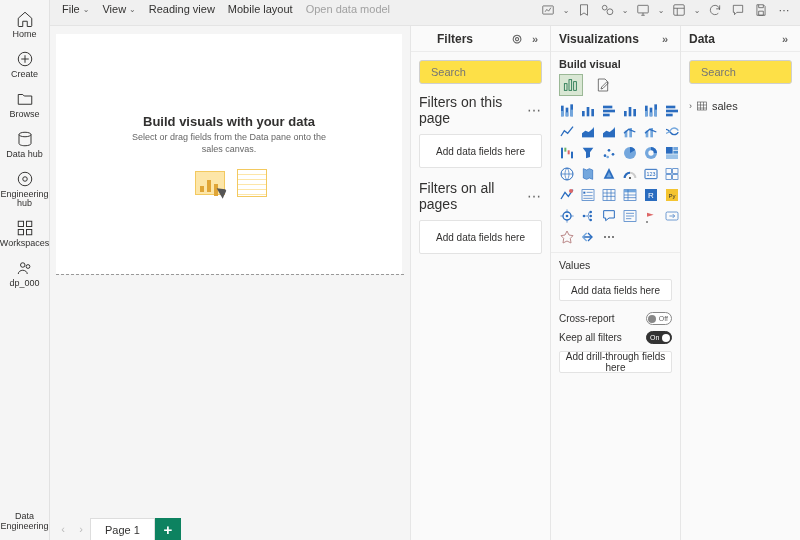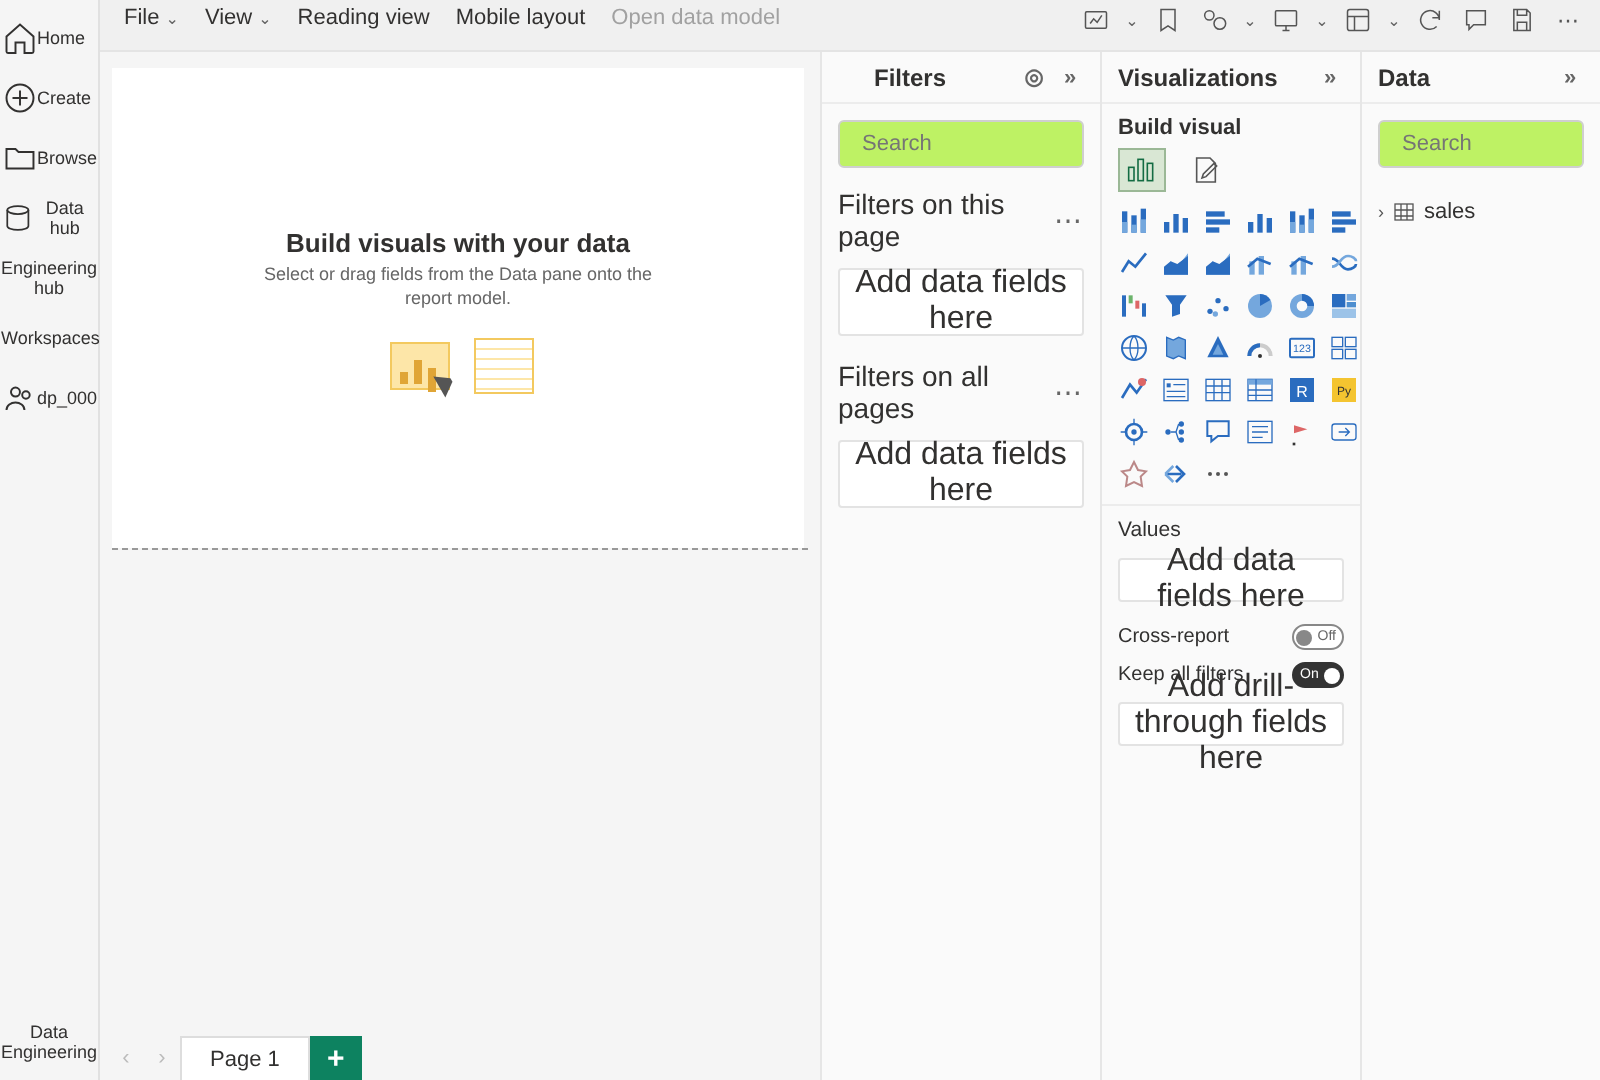--- a/index.html
+++ b/index.html
@@ -1,19 +1,19 @@
 <!DOCTYPE html>
 <html><head>
 <meta charset="utf-8">
 <style>
 *{box-sizing:border-box;margin:0;padding:0;font-family:"Segoe UI",Arial,sans-serif}
 body{width:800px;height:540px;background:#f5f5f5;overflow:hidden;font-size:11px;color:#323130}
 .app{display:flex;height:540px}
 .navrail{width:50px;background:#f5f5f5;display:flex;flex-direction:column;align-items:center;padding-top:6px;border-right:1px solid #e1e1e1}
-.nav-item{width:48px;display:flex;flex-direction:row;align-items:center;padding:4px 0 6px;cursor:pointer;font-size:9px;color:#323130;text-align:center;line-height:1.1}
+.nav-item{width:48px;display:flex;flex-direction:column;align-items:center;padding:4px 0 6px;cursor:pointer;font-size:9px;color:#323130;text-align:center;line-height:1.1}
 .nav-item svg{width:18px;height:18px;margin-bottom:2px;stroke:#323130;fill:none;stroke-width:1.3}
 .nav-spacer{flex:1}
 .nav-foot{width:48px;display:flex;flex-direction:row;align-items:center;padding:4px 0 8px;font-size:9px;line-height:1.1;text-align:center}
 .nav-foot .blob{width:18px;height:18px;border-radius:50%;background:radial-gradient(circle at 35% 35%,#3aa0ff,#0a58d0);margin-bottom:2px}
 .main{flex:1;display:flex;flex-direction:column}
 .topbar{height:26px;background:#f0f0f0;border-bottom:1px solid #e4e4e4;display:flex;align-items:flex-start;padding:0 6px;gap:4px}
 .menu{display:flex;align-items:center;gap:1px}
 .menu-item{padding:3px 6px;font-size:11px;color:#323130;cursor:pointer;display:flex;align-items:center;gap:3px}
 .menu-item.dim{color:#a1a1a1}
 .chev{font-size:8px;color:#666}
@@ -41,27 +41,27 @@
 .tab-add{width:26px;height:22px;background:#0d8260;color:#fff;display:flex;align-items:center;justify-content:center;font-size:15px;font-weight:bold;cursor:pointer}
 .pane{background:#fafafa;border-left:1px solid #e6e6e6;display:flex;flex-direction:column}
 .pane.filters{width:140px}
 .pane.viz{width:130px}
 .pane.data{width:120px}
 .pane-hd{height:26px;display:flex;align-items:center;padding:0 8px;font-size:12px;font-weight:600;border-bottom:1px solid #ececec}
 .pane-hd .sp{flex:1}
 .pane-hd .ic{width:14px;height:14px;margin-left:4px;cursor:pointer;color:#666;font-size:11px;display:flex;align-items:center;justify-content:center}
 .filt-ic{margin-right:6px;display:inline-flex}
 .filt-ic svg{width:12px;height:12px;fill:#323130}
-.srch{margin:8px 8px 10px;height:24px;border:1px solid #cfcfcf;border-radius:3px;display:flex;align-items:center;padding:0 6px;background:#bef264}
+.srch{margin:8px 8px 10px;height:24px;border:1px solid #cfcfcf;border-radius:3px;display:flex;align-items:center;padding:0 6px;background:#fde047}
 .srch svg{width:13px;height:13px;stroke:#777;fill:none;stroke-width:1.5;margin-right:5px}
 .srch input{border:none;outline:none;font-size:11px;flex:1;background:transparent;color:#777}
 .sec-lbl{padding:0 8px 4px;font-size:14px;color:#323130;display:flex;align-items:center}
 .sec-lbl .sp{flex:1}
 .dots{cursor:pointer;color:#666;letter-spacing:1px}
-.drop{margin:4px 8px 12px;height:34px;border:1px solid #e3e3e3;border-radius:2px;background:#fff;display:flex;align-items:center;justify-content:center;font-size:16px;color:#323130;text-align:center;padding:0 4px}
+.drop{margin:4px 8px 12px;height:34px;border:1px solid #e3e3e3;border-radius:2px;background:#fff;display:flex;align-items:center;justify-content:center;font-size:10px;color:#323130;text-align:center;padding:0 4px}
 .drop.sm{height:22px;margin:4px 8px 8px}
 .sub-hd{padding:6px 8px 4px;font-size:11px;font-weight:600}
 .mode{display:flex;gap:8px;padding:0 8px 6px}
 .mode-b{width:24px;height:22px;border:1px solid transparent;display:flex;align-items:center;justify-content:center;cursor:pointer}
 .mode-b.sel{background:#d9e7d4;border-color:#9bb896}
 .mode-b svg{width:18px;height:16px;stroke:#146c43;fill:none;stroke-width:1.2}
 .vgrid{display:grid;grid-template-columns:repeat(6,18px);gap:3px 3px;padding:0 7px 6px}
 .vbtn{width:18px;height:18px;display:flex;align-items:center;justify-content:center;cursor:pointer}
 .vbtn svg{width:16px;height:16px}
 .sect{border-top:1px solid #ececec;padding:6px 8px 4px;font-size:10.5px}
@@ -222,21 +222,21 @@
           </div>
     <div class="tb-btn">⋯</div>
    </div>
   </div>
 
   <div class="body">
    <div class="canvas-wrap">
     <div class="canvas">
      <div class="watermark">
       <div class="wm-title">Build visuals with your data</div>
-      <div class="wm-sub"><span>Select or drag fields from the Data pane onto the</span><br><span>report model.</span></div>
+      <div class="wm-sub"><span>Select or drag fields from the Data pane onto the</span><br><span>sales canvas.</span></div>
       <div class="wm-art">
                 <div class="bar"></div>
                 <div class="cur"></div>
                 <div class="tbl"></div>
               </div>
      </div>
     </div>
     <div class="dashed"></div>
     <div style="flex:1"></div>
     <div class="tabs">

